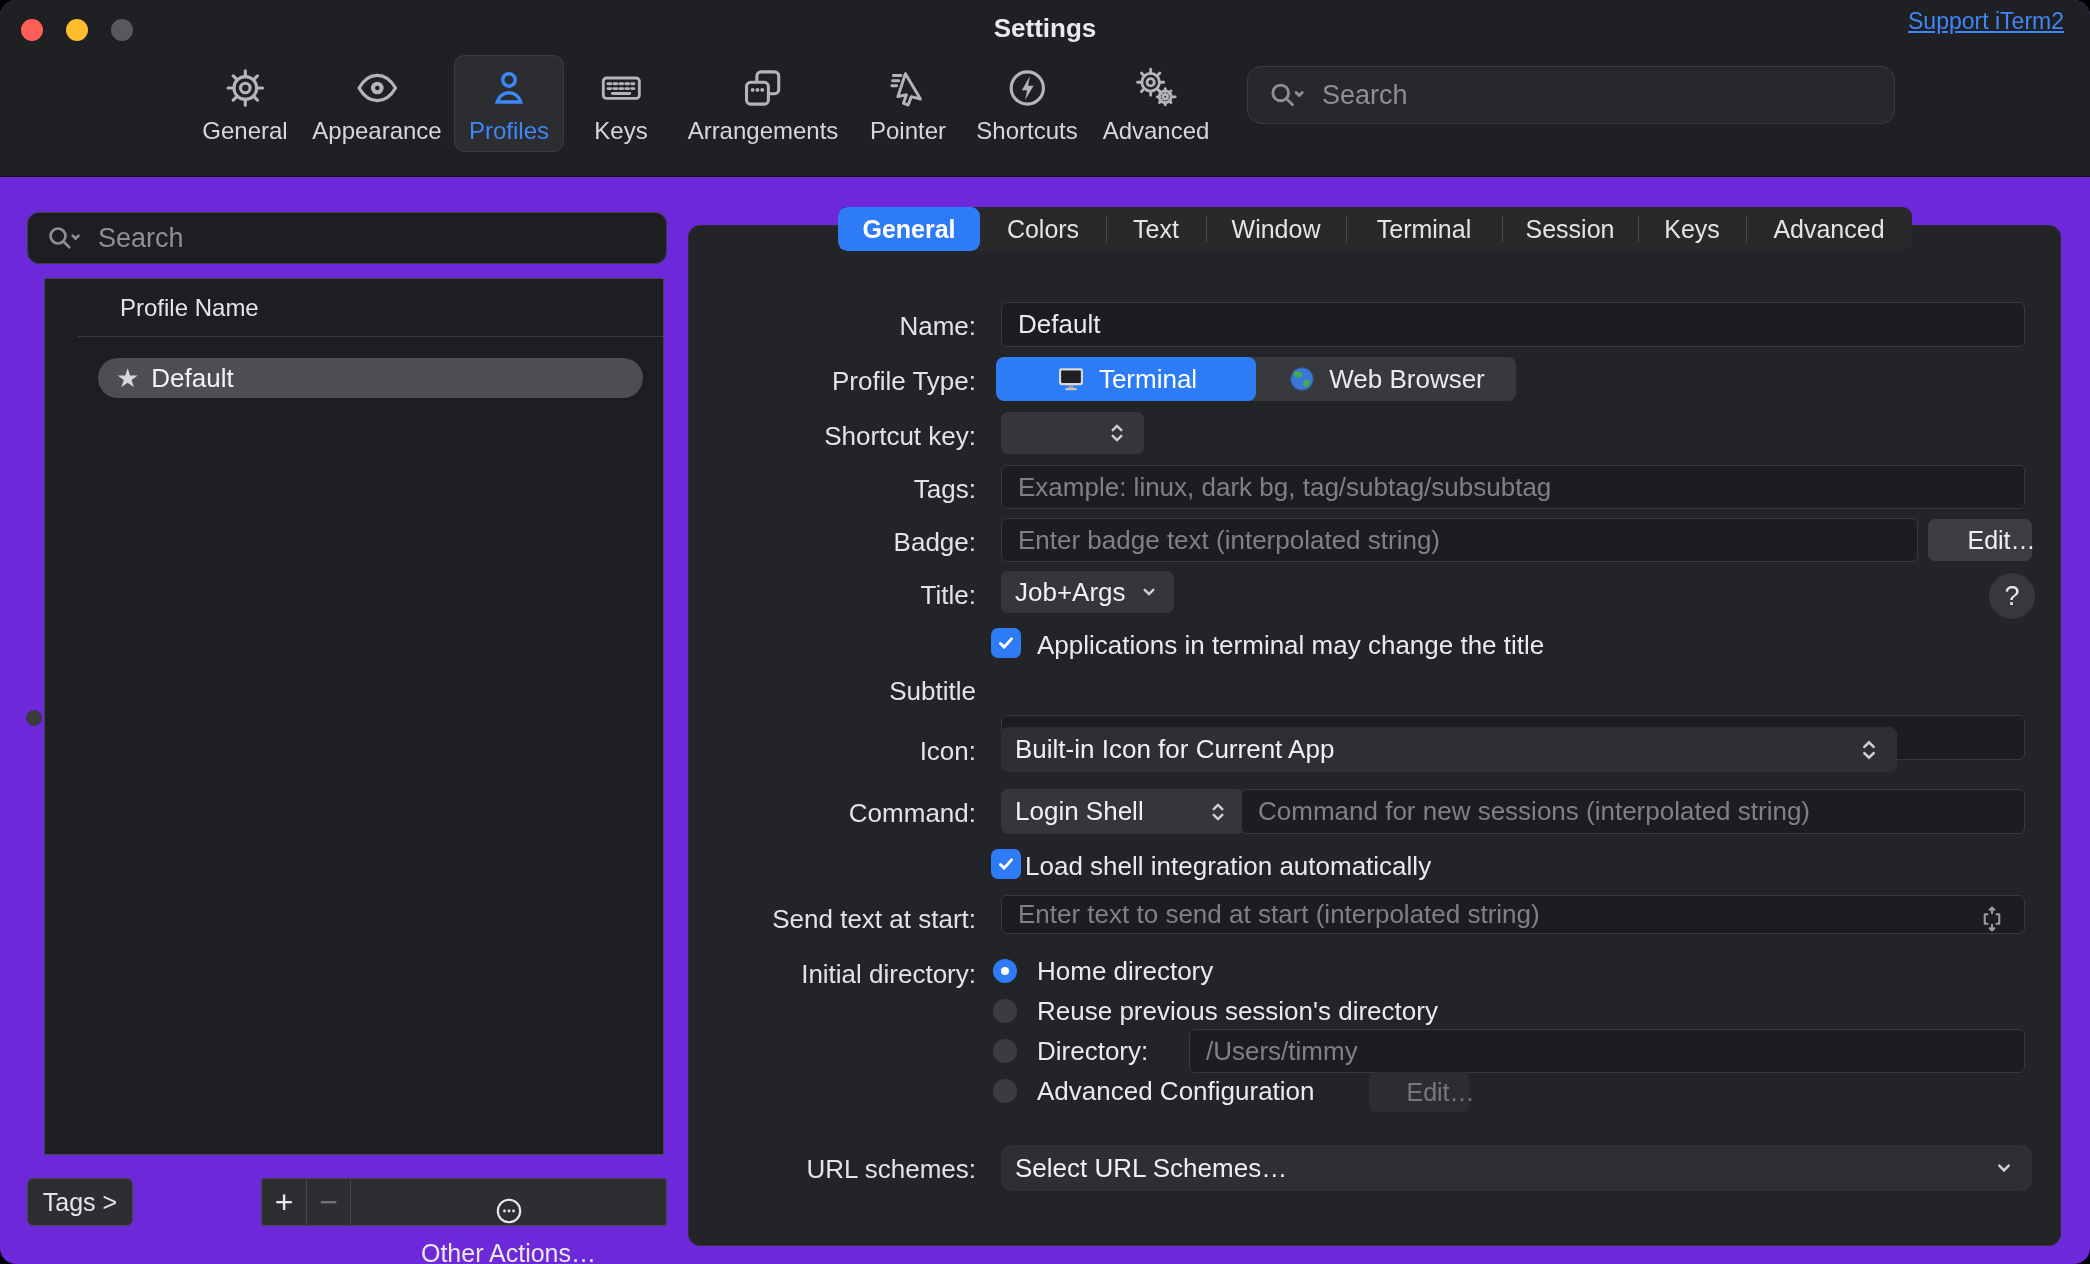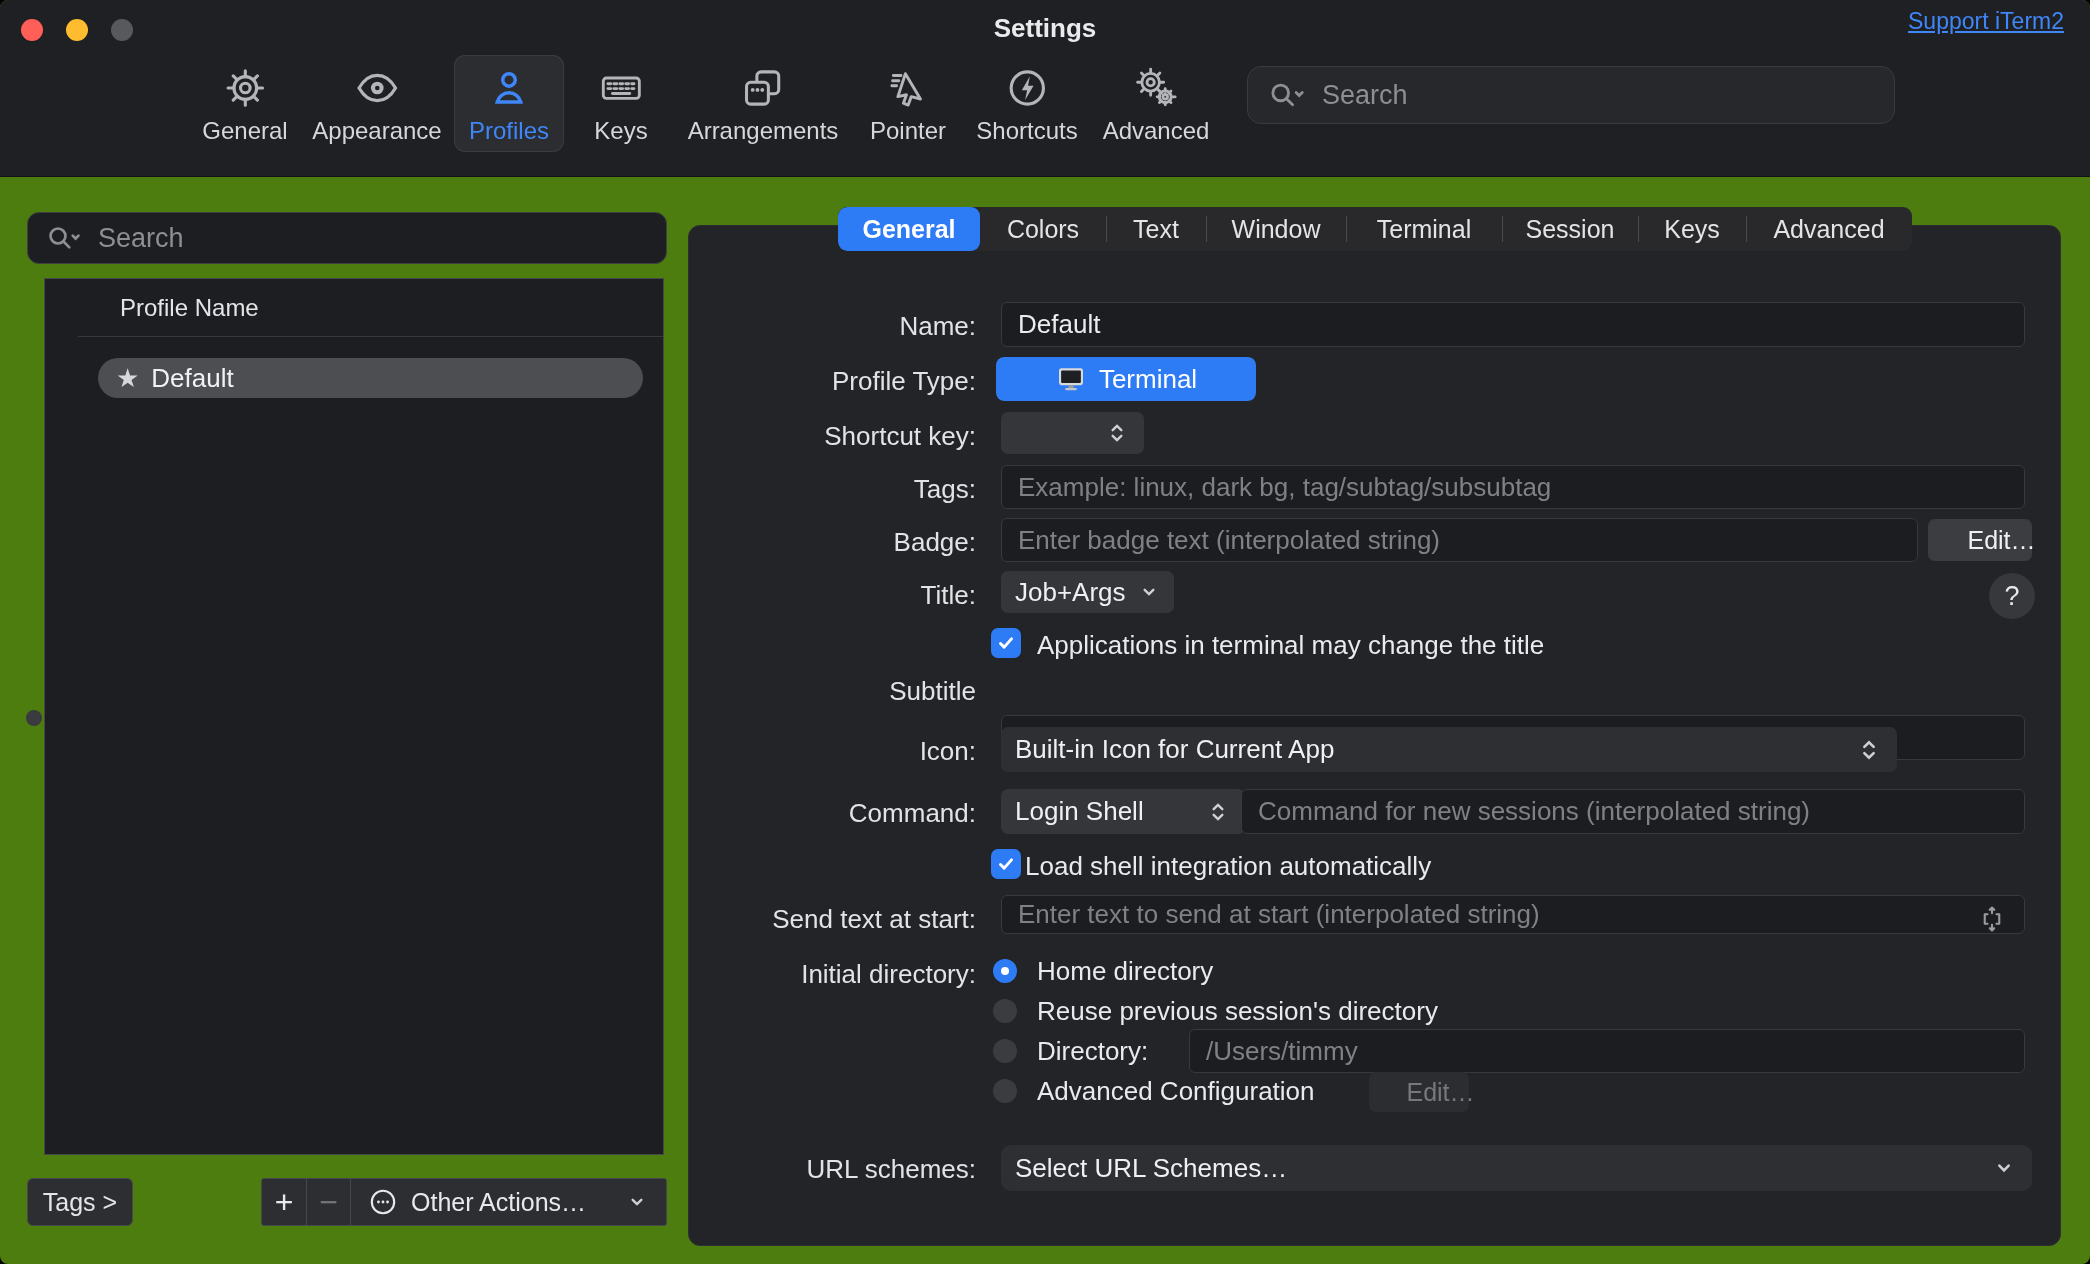--- a/index.html
+++ b/index.html
@@ -1,17 +1,17 @@
 <!DOCTYPE html>
 <html><head>
 <meta charset="utf-8">
 <style>
   html,body{margin:0;padding:0;background:#000;}
   body{font-family:"Liberation Sans", sans-serif; -webkit-font-smoothing:antialiased;}
-  #win{position:relative;width:2090px;height:1264px;background:#4d7c0f;border-radius:8px;overflow:hidden;}
+  #win{position:relative;width:2090px;height:1264px;background:#6d28d9;border-radius:16px;overflow:hidden;}
 
   
   #toolbar{position:absolute;left:0;top:0;width:100%;height:176px;background:#1f2023;border-bottom:1px solid #121316;}
   .tl{position:absolute;top:19px;width:22px;height:22px;border-radius:50%;}
   #tl-close{left:21px;background:#ff5f57;}
   #tl-min{left:66px;background:#febc2e;}
   #tl-zoom{left:111px;background:#57595c;}
   #win-title{position:absolute;left:0;right:0;top:13px;text-align:center;font-size:26px;font-weight:700;color:#e9eaec;}
   #support-link{position:absolute;right:26px;top:8px;font-size:23px;color:#3f86f8;text-decoration:underline;cursor:pointer;}
 
@@ -33,21 +33,21 @@
   #profile-panel .hdr{height:57px;line-height:57px;padding-left:42px;font-size:24px;color:#e4e5e7;border-bottom:1px solid #38393d;}
   .profile-row{margin:21px 20px 0 20px;height:40px;border-radius:20px;background:#4d4e52;display:flex;align-items:center;padding:0 18px;gap:12px;color:#f2f2f4;font-size:26px;}
   .profile-row .star{font-size:26px;color:#d6d7d9;line-height:1;}
   #pane-dot{position:absolute;left:26px;top:710px;width:16px;height:16px;border-radius:50%;background:#3a3b3e;cursor:col-resize;}
 
   #tags-btn{position:absolute;left:27px;top:1178px;width:106px;height:48px;box-sizing:border-box;background:#2d2e32;border:1px solid #47484c;border-radius:6px;color:#e4e5e7;font-size:25px;display:flex;align-items:center;justify-content:center;cursor:pointer;}
   #list-actions{position:absolute;left:261px;top:1178px;height:48px;display:flex;box-sizing:border-box;background:#2d2e32;border:1px solid #47484c;border-radius:3px;}
   #list-actions .act{display:flex;align-items:center;justify-content:center;box-sizing:border-box;cursor:pointer;}
   #btn-add{width:44px;font-size:32px;color:#e8e9eb;font-weight:300;}
   #btn-remove{width:44px;font-size:32px;color:#737478;border-left:1px solid #47484c;font-weight:300;}
-  #other-actions{width:316px;border-left:1px solid #47484c;gap:12px;color:#e8e9eb;font-size:25px;padding:16px 16px;justify-content:flex-start !important;}
+  #other-actions{width:316px;border-left:1px solid #47484c;gap:12px;color:#e8e9eb;font-size:25px;padding:16px 16px;justify-content:flex-start !important;flex-direction:column;}
   #other-actions .oa-chev{margin-left:auto;}
 
   
   #panel{position:absolute;left:688px;top:225px;width:1373px;height:1021px;background:#232428;border:1px solid #2e2f33;border-radius:12px;box-sizing:border-box;}
   #tabbar{position:absolute;left:838px;top:207px;height:44px;display:flex;background:#29292c;border-radius:9px;overflow:hidden;}
   .seg{position:relative;display:flex;align-items:center;justify-content:center;font-size:25px;color:#e3e4e6;cursor:pointer;white-space:nowrap;}
   .seg.active{background:#2e7bf6;border-radius:9px;color:#fff;font-weight:700;}
   .seg.sep::before{content:"";position:absolute;left:0;top:9px;bottom:9px;width:1px;background:#4a4b4e;}
 
   
@@ -242,20 +242,31 @@
         <span>
           <svg viewBox="0 0 24 24" width="32" height="32">
             <rect x="3" y="4" width="18" height="12.6" rx="1.8" fill="#d8d9db"></rect>
             <rect x="4.6" y="5.6" width="14.8" height="9.4" rx="0.8" fill="#1e1f22"></rect>
             <rect x="10" y="16.6" width="4" height="2.2" fill="#9a9b9e"></rect>
             <rect x="7.6" y="18.8" width="8.8" height="1.7" rx="0.85" fill="#c4c5c8"></rect>
           </svg>
         </span>
         <span>Terminal</span>
       </div>
+      <div class="pseg">
+        <span>
+          <svg viewBox="0 0 24 24" width="30" height="30">
+            <circle cx="12" cy="12" r="9" fill="#3b76d8"></circle>
+            <path d="M7 5.6c2.2.9 4.4.2 5.2 2s-1.8 3.4-3.9 3.2S4.8 8.4 5.4 7 6 5.2 7 5.6Z" fill="#3fae4a"></path>
+            <path d="M14.4 13.2c2-1 4.2-.2 4.1 1.8s-2.2 4.1-4.2 3-1.9-3.8.1-4.8Z" fill="#3fae4a"></path>
+            <circle cx="12" cy="12" r="9" fill="none" stroke="#2c56a0" stroke-width="0.8"></circle>
+          </svg>
+        </span>
+        <span>Web Browser</span>
+      </div>
     </div>
 
     <div class="lbl" style="top:195px">Shortcut key:</div>
     <div class="popup" style="left:312px;top:186px;width:143px;height:42px">
       <span></span>
       <span class="pp-chev">
         <svg viewBox="0 0 24 24" width="26" height="26" fill="none" stroke="currentColor" stroke-width="2.2" stroke-linecap="round">
             <path d="m8 9.4 4-4 4 4M8 14.6l4 4 4-4"></path>
           </svg>
       </span>

